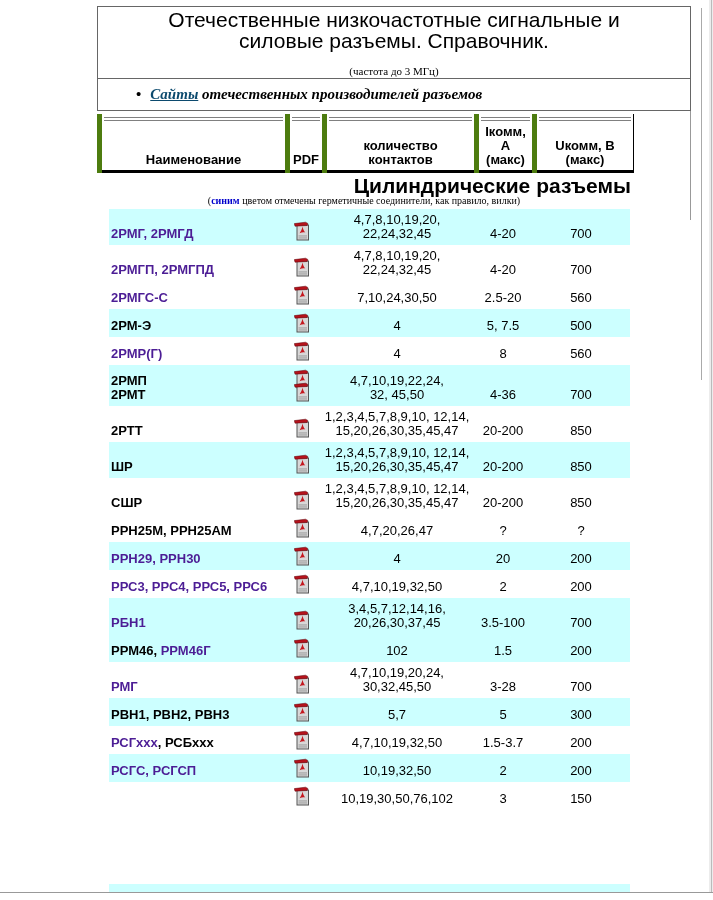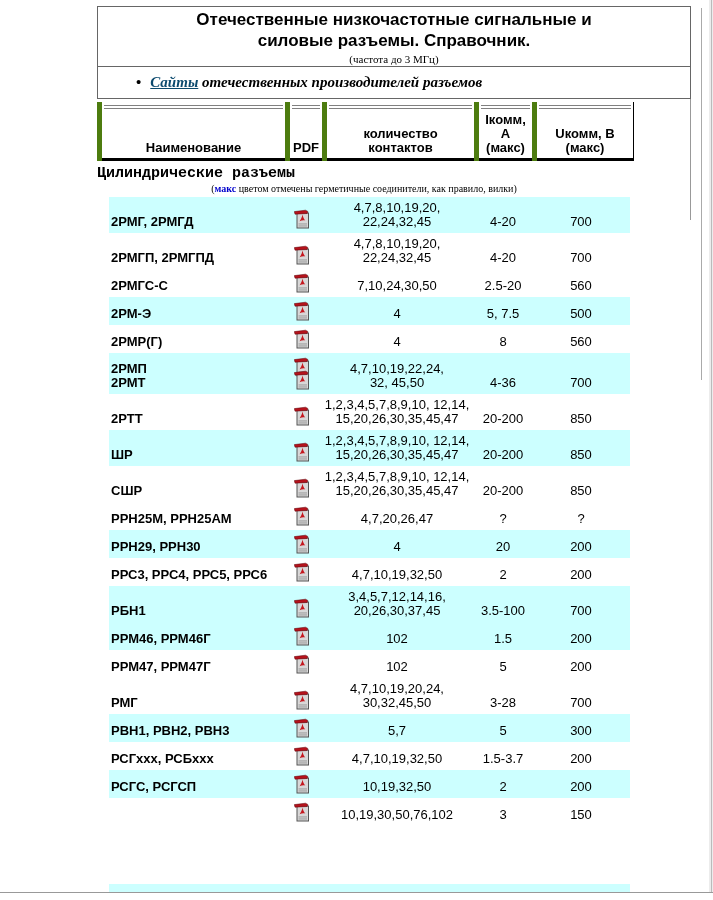--- a/index.html
+++ b/index.html
@@ -3,52 +3,52 @@
 <meta charset="utf-8">
 <style>
   html,body{margin:0;padding:0;background:#fff;}
   .page{position:relative;width:713px;height:900px;background:#fff;overflow:hidden;
         font-family:"Liberation Sans",sans-serif;color:#000;}
   .content{position:absolute;left:97px;top:6px;width:594px;}
 
   
   .header-box{border:1px solid #666;background:#fff;}
   .title-block{text-align:center;padding:2px 4px 1px;border-bottom:1px solid #666;}
-  .page-title{font-size:17px;font-weight:bold;line-height:21px;}
-  .subtitle{font-size:11px;line-height:11px;margin-top:3px;font-family:"Liberation Serif",serif;}
+  .page-title{font-size:21px;font-weight:normal;line-height:21px;}
+  .subtitle{font-size:11px;line-height:11px;margin-top:15px;font-family:"Liberation Serif",serif;}
   .sites-row{padding:6px 0 7px 38px;font-family:"Liberation Serif",serif;
              font-style:italic;font-weight:bold;font-size:15px;line-height:18px;}
   .bullet{font-style:normal;margin-right:9px;font-size:15px;}
   .sites-link{color:#0c4a6e;text-decoration:underline;cursor:pointer;}
 
   
   table{border-spacing:0;}
   .head-table{border-collapse:collapse;margin-top:3px;table-layout:fixed;width:534px;
               border-left:1px solid #000;border-right:1px solid #000;border-bottom:3px solid #000;}
   .head-table td{border-left:5px solid #4d7c0f;border-right:1px solid #000;
                  vertical-align:bottom;text-align:center;font-weight:bold;
                  font-size:13px;line-height:14px;padding:0 0 3px;}
   .head-table tr.rule-row td{height:11px;vertical-align:top;padding:0;}
   .rule{height:2px;border-top:1px solid #808080;border-bottom:1px solid #808080;margin:3px 2px 0;}
 
   
-  .section-title{width:534px;text-align:left;font-weight:bold;font-size:15px;
-                 line-height:19px;margin-top:3px;font-family:Liberation Mono, monospace;}
+  .section-title{width:534px;text-align:right;font-weight:bold;font-size:21px;
+                 line-height:19px;margin-top:3px;}
   .section-note{width:534px;text-align:center;font-size:10px;line-height:12px;
                 font-family:"Liberation Serif",serif;}
   .note-blue{color:#0000cc;font-weight:bold;}
 
   
   .data-table{border-collapse:collapse;margin:2px 0 0 12px;table-layout:fixed;width:521px;}
   .data-table td{padding:4px 2px;vertical-align:bottom;font-size:13px;line-height:14px;}
   .data-table tr.hl{background:#ccffff;}
   .c-name{font-weight:bold;text-align:left;white-space:nowrap;}
   .c-cont,.c-i,.c-u{text-align:center;font-size:12.5px;}
   .c-pdf{text-align:center;vertical-align:middle;padding:2px 0;}
-  .lnk{color:#000000;text-decoration:none;cursor:pointer;}
+  .lnk{color:#4c1d95;text-decoration:none;cursor:pointer;}
   .pdficon{display:block;width:17px;height:20px;margin:0 auto;}
   .pdficon + .pdficon{margin-top:-7px;}
   .pdficon svg{display:block;}
 
   
   .scroll-track{position:absolute;left:709px;top:0;width:4px;height:893px;background:#ececec;}
   .right-edge{position:absolute;left:711px;top:0;width:1px;height:893px;background:#bbb;}
   .box-edge{position:absolute;left:690px;top:90px;width:1px;height:130px;background:#999;}
   .frame-edge{position:absolute;left:701px;top:8px;width:1px;height:372px;background:#aaa;}
   .bottom-cyan{position:absolute;left:109px;top:884px;width:521px;height:8px;background:#ccffff;}
@@ -118,21 +118,21 @@
         </td>
         <td>
           <span>Uкомм, В</span><br>
           <span>(макс)</span>
         </td>
       </tr>
     </tbody>
       </table>
 
     <div class="section-title">Цилиндрические разъемы</div>
-    <div class="section-note"><span>(</span><span class="note-blue">макс</span><span> цветом отмечены герметичные соединители, как правило, вилки)</span></div>
+    <div class="section-note"><span>(</span><span class="note-blue">синим</span><span> цветом отмечены герметичные соединители, как правило, вилки)</span></div>
 
     <table class="data-table">
       <colgroup>
           <col style="width:176px">
           <col style="width:35px">
           <col style="width:154px">
           <col style="width:58px">
           <col style="width:98px">
         </colgroup>
       <tbody>
@@ -377,37 +377,20 @@
                   <path d="M1 5.2 L0.3 2.6 L11.5 1.2 L13.8 2.4 L13.2 4.5 Z" fill="#b5121b" stroke="#5a0008" stroke-width="0.5"></path>
                   <path d="M8.6 5.5 C8.9 7.8 9.8 9.9 11.3 11.4 C9.4 11 7.4 11.3 5.6 12.3 C6.9 10.5 7.9 8.1 8.6 5.5 Z" fill="#c5161d"></path>
                 </svg>
               </span>
             </td>
             <td class="c-cont">102</td>
             <td class="c-i">1.5</td>
             <td class="c-u">200</td>
           </tr>
           <tr>
-            <td class="c-name"><span>РРМ47, </span><a class="lnk">РРМ47Г</a></td>
-            <td class="c-pdf">
-              <span class="pdficon">
-                <svg width="17" height="20" viewBox="0 0 17 20">
-                  <rect x="3" y="4" width="11.5" height="15" fill="#d8d8d8" stroke="#555" stroke-width="1"></rect>
-                  <rect x="4.5" y="14.5" width="8.5" height="0.9" fill="#949494"></rect>
-                  <rect x="4.5" y="16.5" width="8.5" height="0.9" fill="#949494"></rect>
-                  <path d="M1 5.2 L0.3 2.6 L11.5 1.2 L13.8 2.4 L13.2 4.5 Z" fill="#b5121b" stroke="#5a0008" stroke-width="0.5"></path>
-                  <path d="M8.6 5.5 C8.9 7.8 9.8 9.9 11.3 11.4 C9.4 11 7.4 11.3 5.6 12.3 C6.9 10.5 7.9 8.1 8.6 5.5 Z" fill="#c5161d"></path>
-                </svg>
-              </span>
-            </td>
-            <td class="c-cont">102</td>
-            <td class="c-i">5</td>
-            <td class="c-u">200</td>
-          </tr>
-          <tr>
             <td class="c-name"><a class="lnk">РМГ</a></td>
             <td class="c-pdf">
               <span class="pdficon">
                 <svg width="17" height="20" viewBox="0 0 17 20">
                   <rect x="3" y="4" width="11.5" height="15" fill="#d8d8d8" stroke="#555" stroke-width="1"></rect>
                   <rect x="4.5" y="14.5" width="8.5" height="0.9" fill="#949494"></rect>
                   <rect x="4.5" y="16.5" width="8.5" height="0.9" fill="#949494"></rect>
                   <path d="M1 5.2 L0.3 2.6 L11.5 1.2 L13.8 2.4 L13.2 4.5 Z" fill="#b5121b" stroke="#5a0008" stroke-width="0.5"></path>
                   <path d="M8.6 5.5 C8.9 7.8 9.8 9.9 11.3 11.4 C9.4 11 7.4 11.3 5.6 12.3 C6.9 10.5 7.9 8.1 8.6 5.5 Z" fill="#c5161d"></path>
                 </svg>

